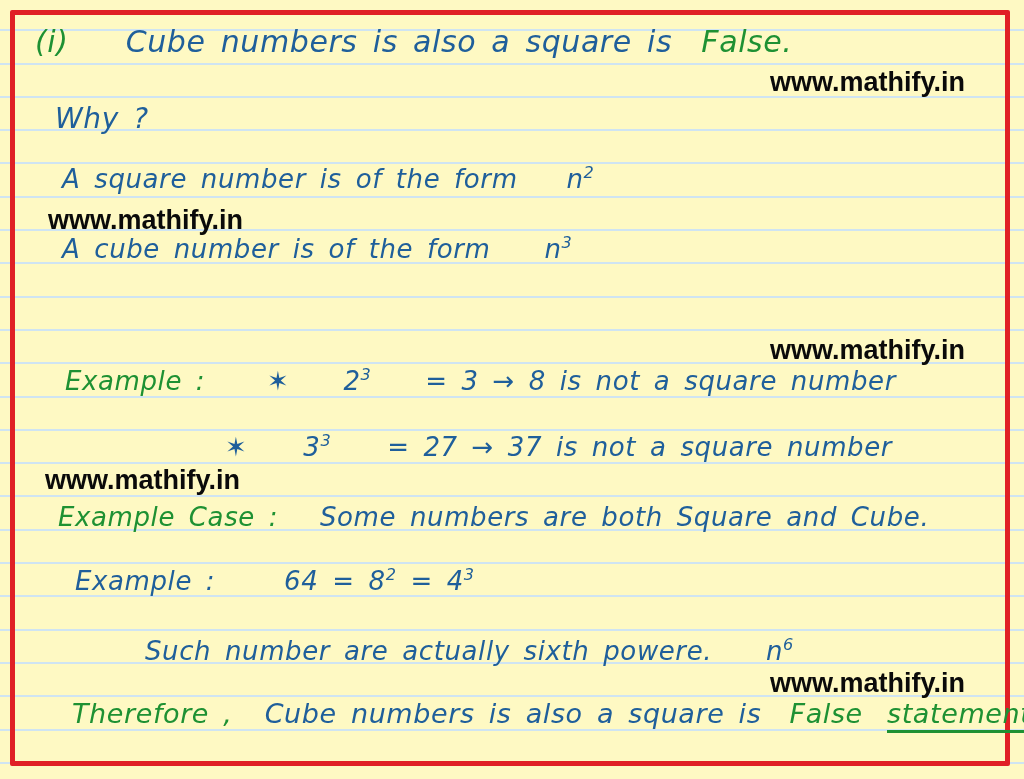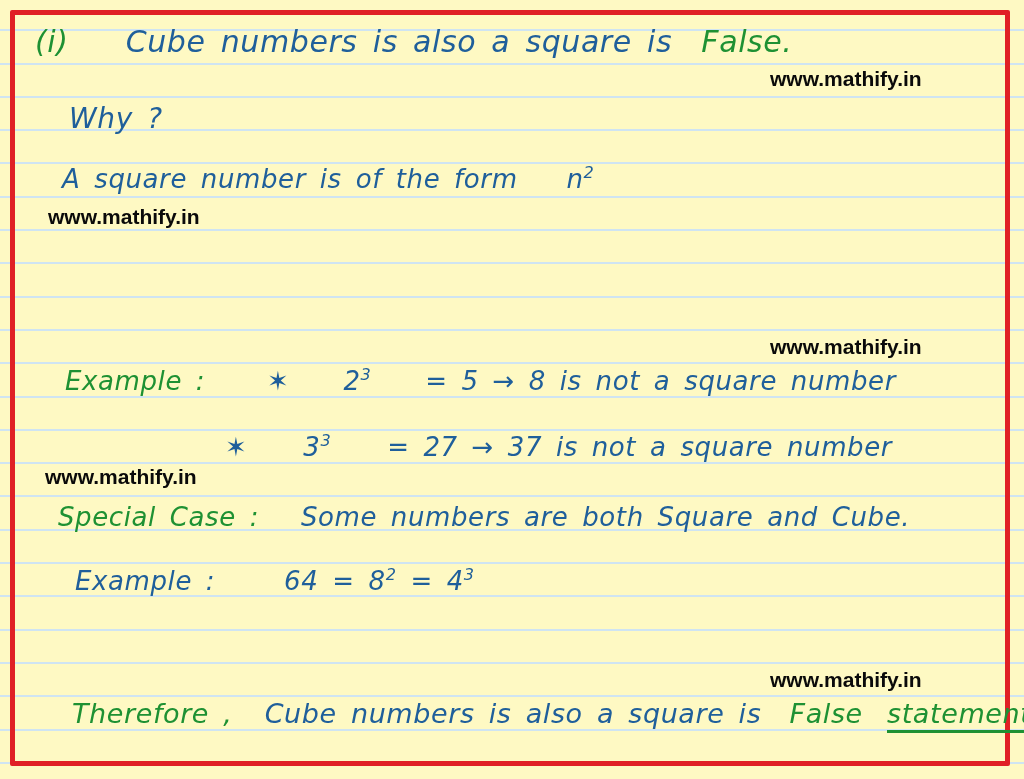--- a/index.html
+++ b/index.html
@@ -42,21 +42,21 @@
   .row sup{
     font-size:0.62em;
     vertical-align:super;
     line-height:0;
   }
   .wm{
     position:absolute;
     font-family:"Liberation Sans", sans-serif;
     font-weight:bold;
     font-style:normal;
-    font-size:21px;
+    font-size:27px;
     letter-spacing:0px;
     color:var(--wmk);
     white-space:nowrap;
   }
   .u-green{border-bottom:3px solid var(--green);padding-bottom:1px;}
 </style>
 </head>
 <body>
 
 <div class="screen" style="--blue: #1f5f9b; --green: #1e9133; --rule: #cfe4f2; --red: #e02025; --wmk: #0a0a0a;">
@@ -65,60 +65,68 @@
   <div class="frame"></div>
 
   <div class="row" style="top:24px;left:35px;font-size:30px;">
     <span class="green">(i)</span>
     <span class="blue" style="margin-left:42px;">Cube numbers is also a square is</span>
     <span class="green" style="margin-left:14px;">False.</span>
   </div>
 
   <div class="wm" style="top:67px;left:770px;">www.mathify.in</div>
 
-  <div class="row" style="top:102px;left:69px;font-size:28px;">
+  <div class="row" style="top:102px;left:55px;font-size:28px;">
     <span class="blue">Why ?</span>
   </div>
 
   <div class="row" style="top:164px;left:62px;">
     <span class="blue">A square number is of the form</span>
     <span class="blue" style="margin-left:35px;"><span>n</span><sup>2</sup></span>
   </div>
 
   <div class="wm" style="top:205px;left:48px;">www.mathify.in</div>
 
+  <div class="row" style="top:234px;left:62px;">
+    <span class="blue">A cube number is of the form</span>
+    <span class="blue" style="margin-left:40px;"><span>n</span><sup>3</sup></span>
+  </div>
 
 
   <div class="wm" style="top:335px;left:770px;">www.mathify.in</div>
 
   <div class="row" style="top:366px;left:65px;">
     <span class="green">Example :</span>
     <span class="blue" style="margin-left:48px;">✶</span>
     <span class="blue" style="margin-left:40px;"><span>2</span><sup>3</sup></span>
-    <span class="blue" style="margin-left:40px;">= 5 → 8 is not a square number</span>
+    <span class="blue" style="margin-left:40px;">= 3 → 8 is not a square number</span>
   </div>
 
   <div class="row" style="top:432px;left:225px;">
     <span class="blue">✶</span>
     <span class="blue" style="margin-left:42px;"><span>3</span><sup>3</sup></span>
     <span class="blue" style="margin-left:42px;">= 27 → 37 is not a square number</span>
   </div>
 
   <div class="wm" style="top:465px;left:45px;">www.mathify.in</div>
 
   <div class="row" style="top:502px;left:58px;">
-    <span class="green">Special Case :</span>
+    <span class="green">Example Case :</span>
     <span class="blue" style="margin-left:28px;text-align:center;">Some numbers are both Square and Cube.</span>
   </div>
 
   <div class="row" style="top:566px;left:75px;">
     <span class="blue">Example :</span>
     <span class="blue" style="margin-left:55px;"><span>64 = 8</span><sup>2</sup> <span>= 4</span><sup>3</sup></span>
   </div>
 
+  <div class="row" style="top:636px;left:145px;">
+    <span class="blue">Such number are actually sixth powere.</span>
+    <span class="blue" style="margin-left:40px;"><span>n</span><sup>6</sup></span>
+  </div>
 
   <div class="wm" style="top:668px;left:770px;">www.mathify.in</div>
 
   <div class="row" style="top:698px;left:72px;font-size:27px;">
     <span class="green">Therefore ,</span>
     <span class="blue" style="margin-left:18px;">Cube numbers is also a square is</span>
     <span class="green" style="margin-left:14px;">False</span>
     <span class="green u-green" style="margin-left:10px;">statement</span>
   </div>
 

